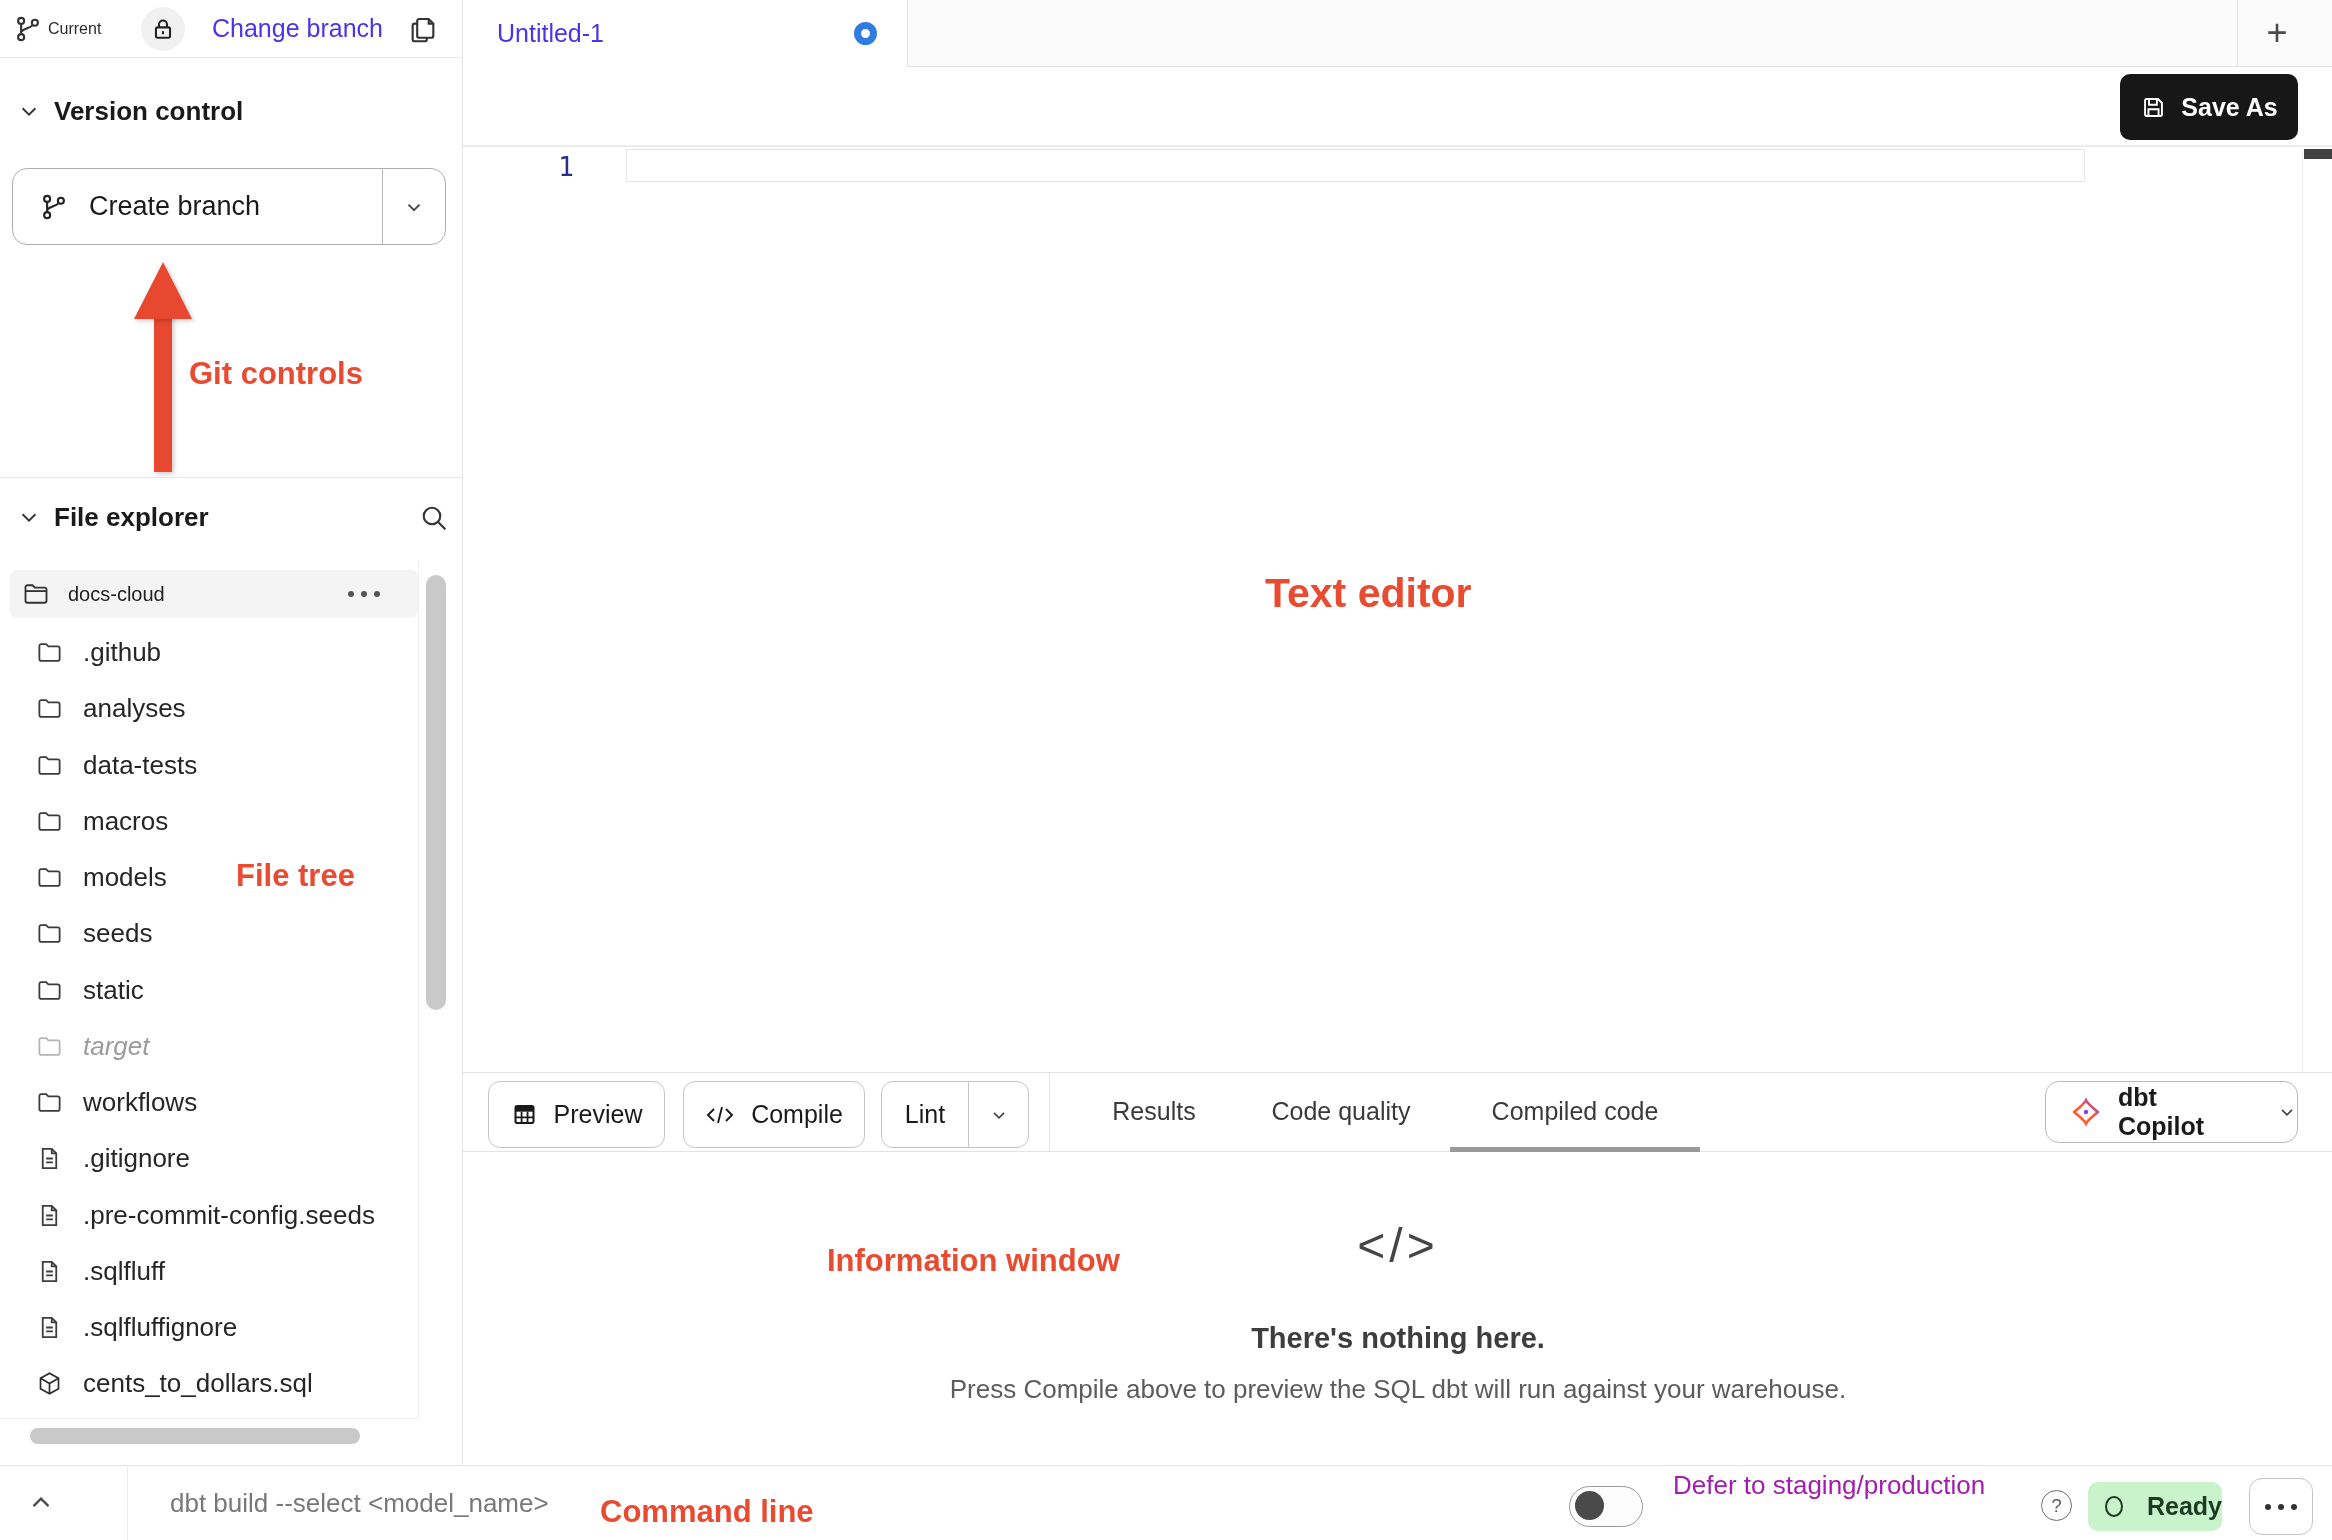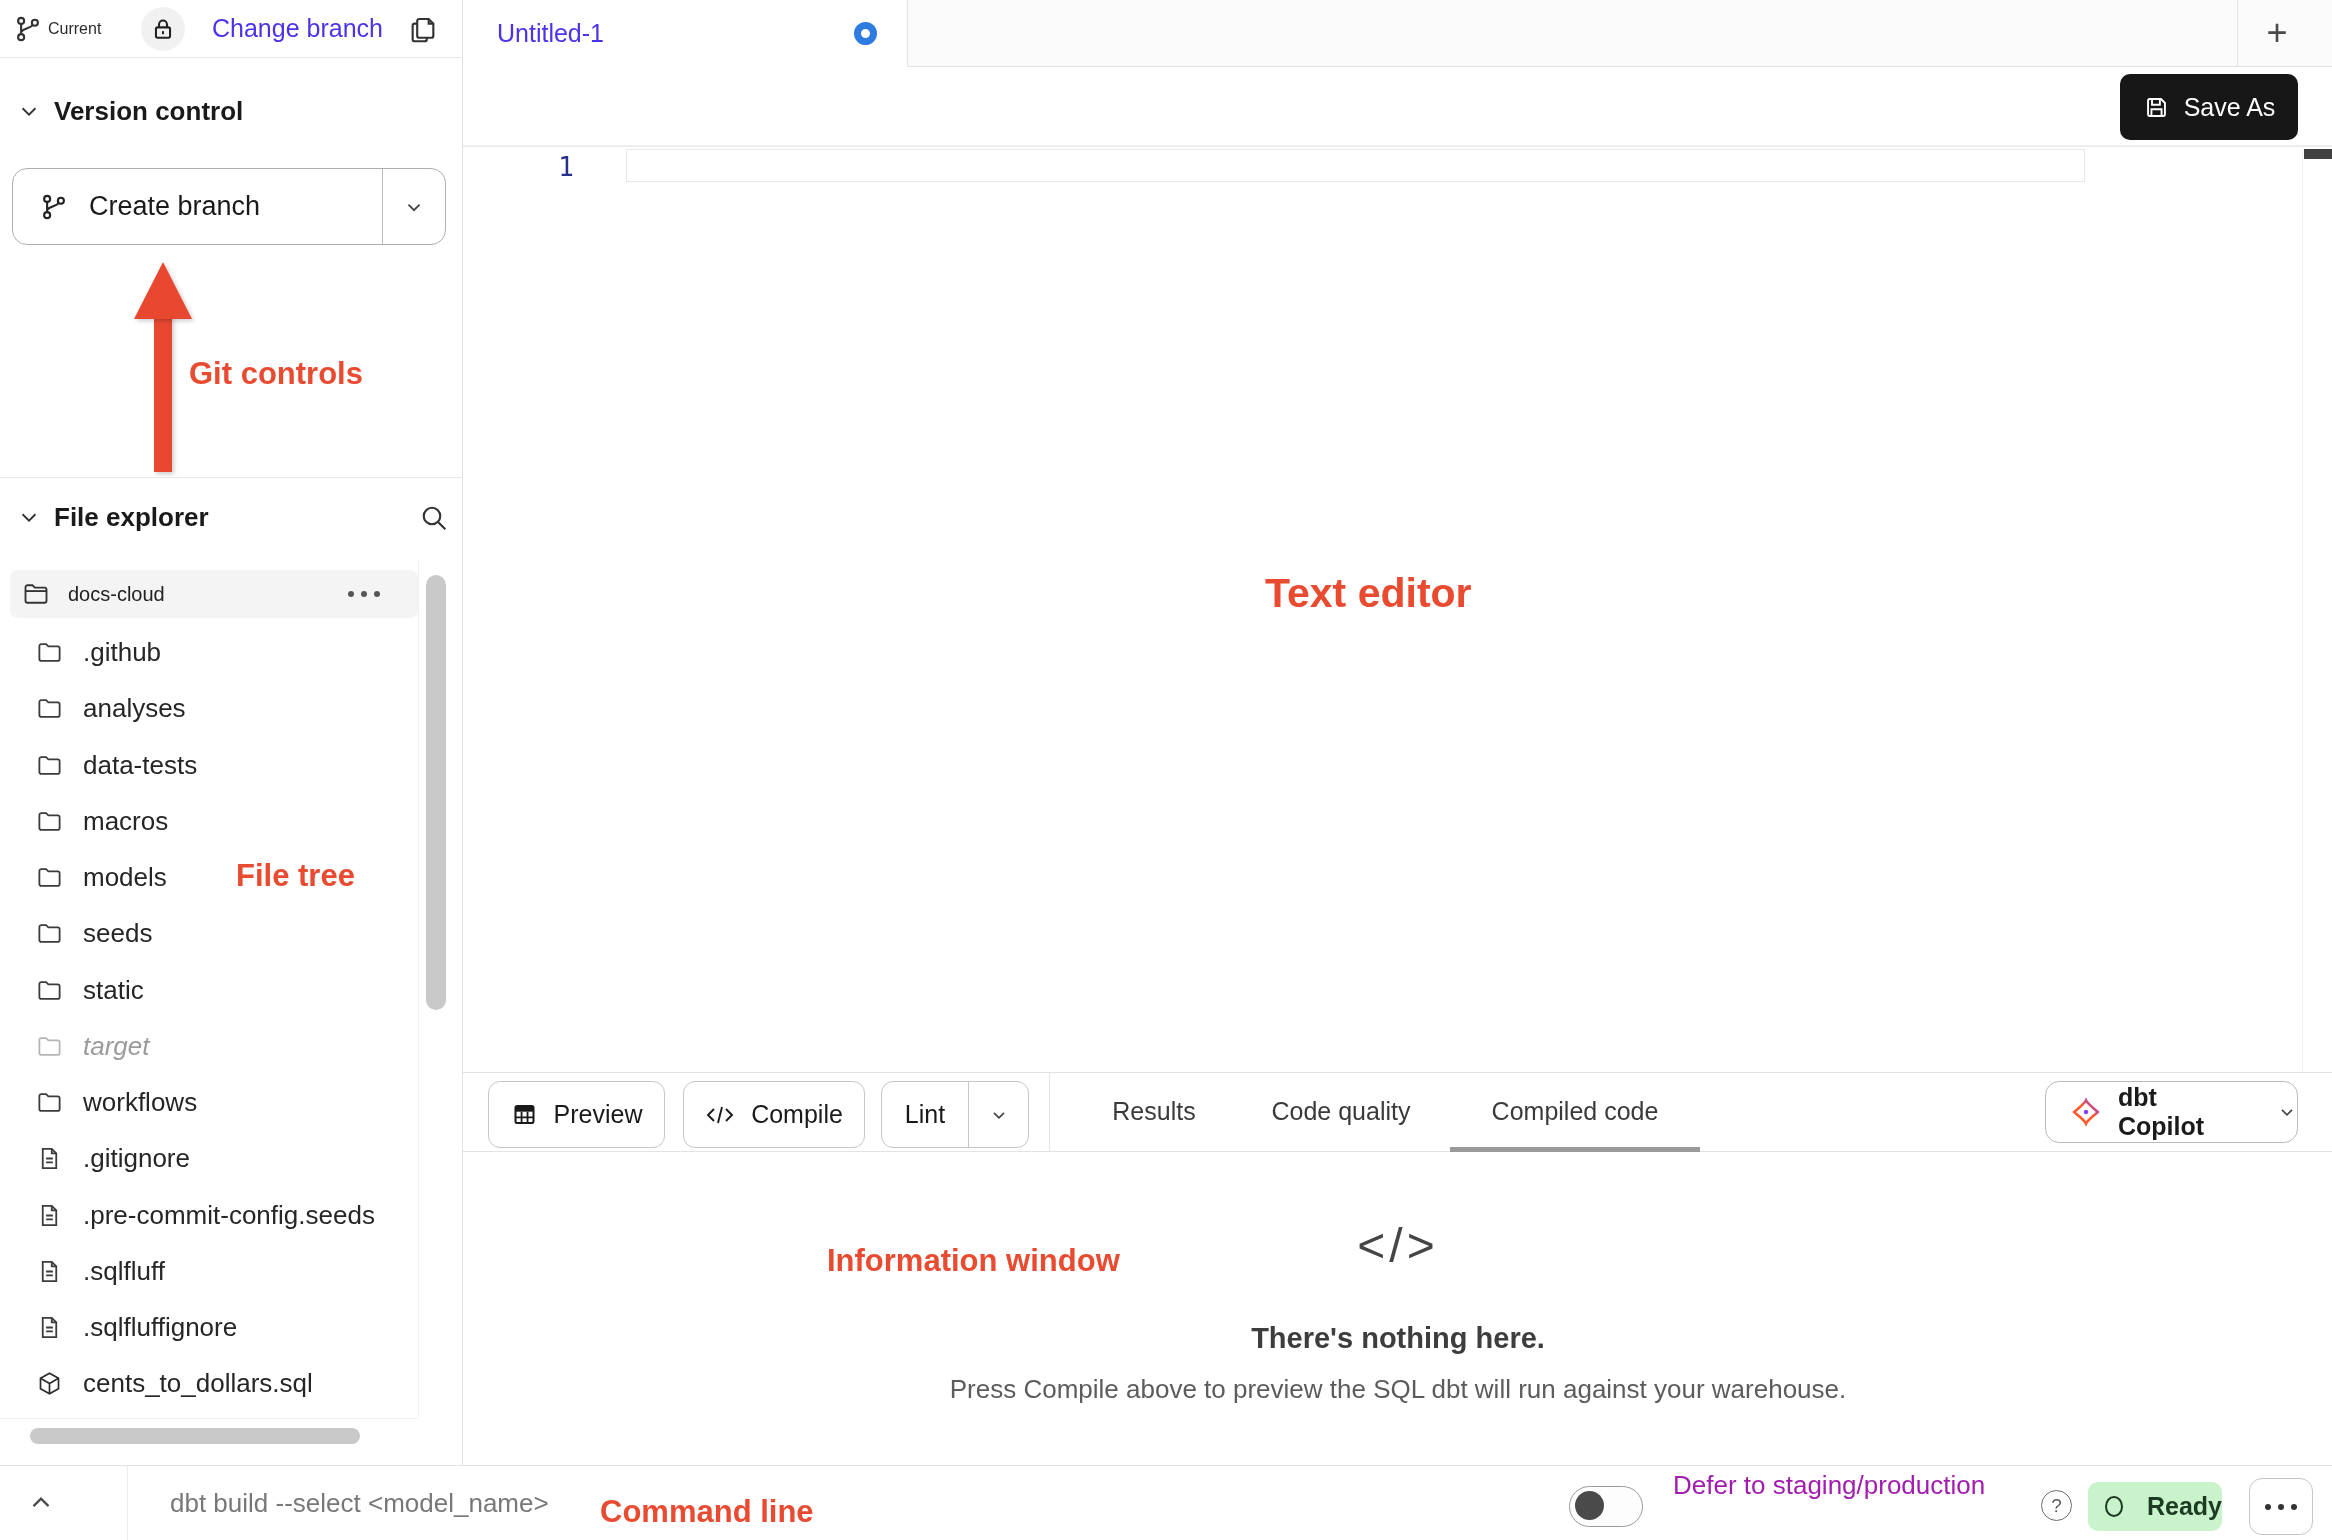--- a/index.html
+++ b/index.html
@@ -53,21 +53,21 @@
 
   
   .tabstrip { left:463px; top:0; width:1869px; height:67px; background:#fbfbfb; border-bottom:1px solid #e3e3e3; }
   .tab-active { left:463px; top:0; width:445px; height:67px; background:#fff; border-right:1px solid #e3e3e3; display:flex; align-items:center; cursor:pointer; }
   .tab-active .tname { margin-left:34px; font-size:25px; font-weight:500; color:#4b33e8; }
   .mod-dot { position:absolute; right:30px; top:22px; width:23px; height:23px; border-radius:50%; border:7px solid #2f7ce0; background:#fff; }
   .strip-div { left:2237px; top:0; width:1px; height:67px; background:#e3e3e3; }
   .new-tab { left:2252px; top:8px; width:50px; height:50px; font-size:36px; color:#4a4a4a; display:flex; align-items:center; justify-content:center; cursor:pointer; font-weight:400; }
 
   .toolbar { left:463px; top:67px; width:1869px; height:80px; background:#fff; border-bottom:2px solid #ededed; }
-  .save-as { left:2120px; top:74px; width:178px; height:66px; background:#171717; border-radius:10px; color:#fff; display:flex; align-items:center; justify-content:center; gap:14px; font-size:25px; font-weight:400; cursor:pointer; }
+  .save-as { left:2120px; top:74px; width:178px; height:66px; background:#171717; border-radius:10px; color:#fff; display:flex; align-items:center; justify-content:center; gap:14px; font-size:25px; font-weight:700; cursor:pointer; }
 
   
   .editor { left:463px; top:149px; width:1869px; height:923px; background:#fff; }
   .gutter-num { left:538px; top:152px; width:36px; text-align:right; font-family:"DejaVu Sans Mono", monospace; font-size:26px; color:#26308c; }
   .active-line { left:626px; top:149px; width:1459px; height:33px; background:#fff; border:1px solid #e7e7e7; cursor:text; }
   .ed-scroll-line { left:2302px; top:149px; width:1px; height:923px; background:#efefef; }
   .ed-thumb { left:2304px; top:149px; width:28px; height:10px; background:#414141; }
 
   
   .panel-head { left:463px; top:1072px; width:1869px; height:80px; background:#fff; border-top:1px solid #e3e3e3; border-bottom:1px solid #e3e3e3; }

